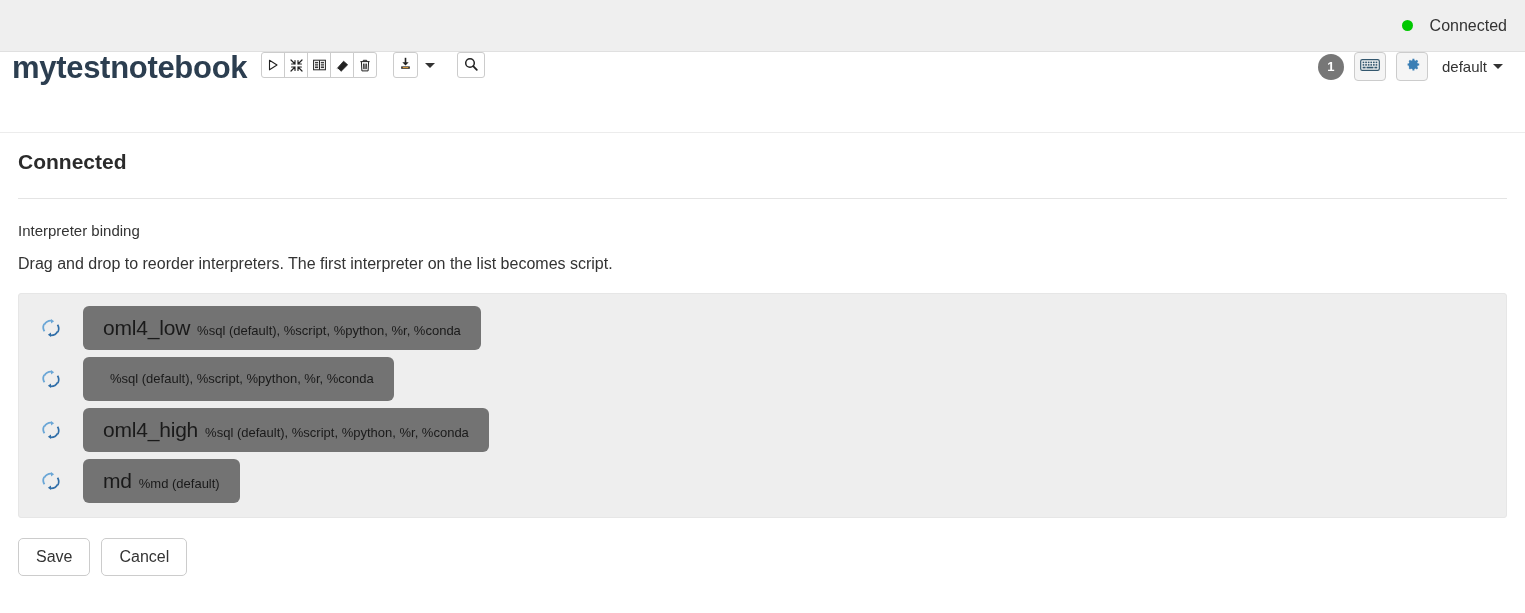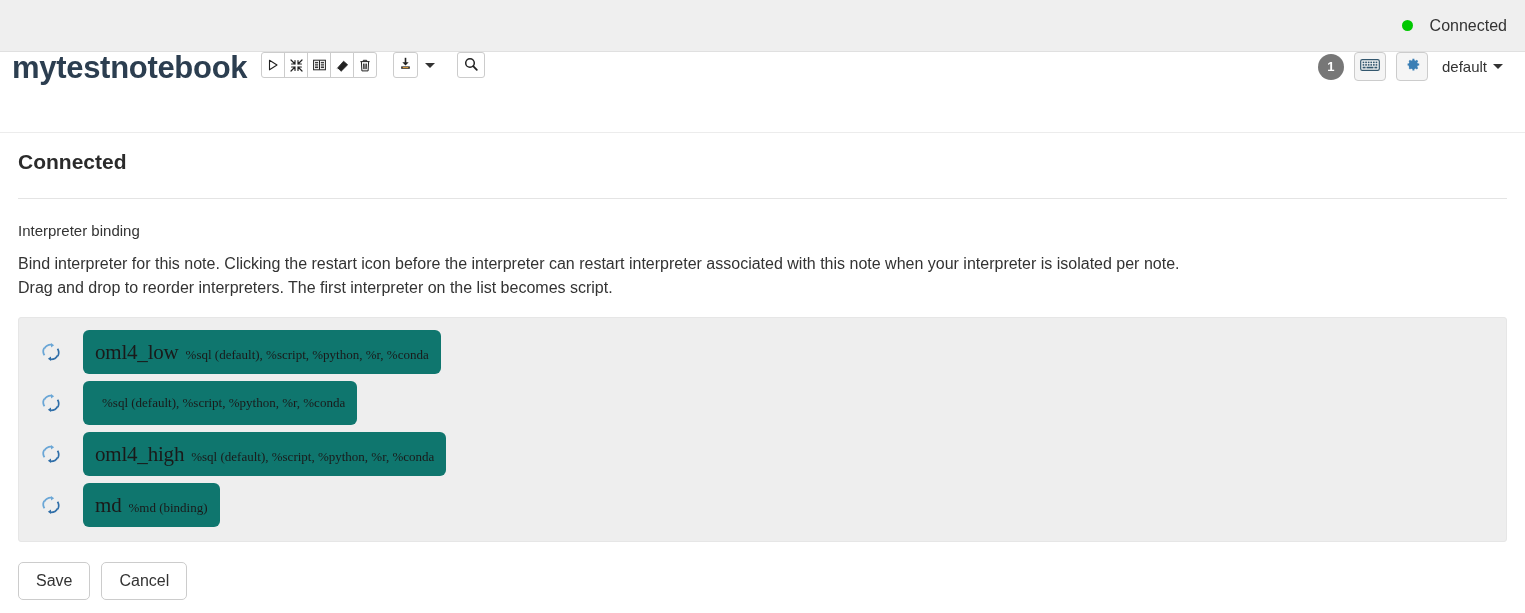--- a/index.html
+++ b/index.html
@@ -185,30 +185,29 @@
   .interp-row:last-child { margin-bottom: 0; }
 
   .restart-icon {
     width: 20px; height: 20px;
     flex: 0 0 auto;
     margin-right: 22px;
     cursor: pointer;
   }
 
   .interp-pill {
-    background: #0f766e;
+    background: #737373;
     border-radius: 6px;
     height: 44px;
     display: flex;
     align-items: baseline;
-    padding: 0 12px;
+    padding: 0 20px;
     cursor: move;
     color: #1a1a1a;
     white-space: nowrap;
-    font-family: Liberation Serif, serif;
   }
   .interp-name {
     font-size: 21px;
     line-height: 44px;
     font-weight: normal;
     letter-spacing: -0.2px;
   }
   .interp-modes {
     font-size: 13px;
     margin-left: 7px;
@@ -378,21 +377,20 @@
 </div>
 
 <div class="body-wrap">
 
   <div class="settings-title">Connected</div>
   <div class="hr-inset"></div>
 
   <div class="section-head">Interpreter binding</div>
 
   <div class="section-desc">
-    <div>Bind interpreter for this note. Clicking the restart icon before the interpreter can restart interpreter associated with this note when your interpreter is isolated per note.</div>
     <div>Drag and drop to reorder interpreters. The first interpreter on the list becomes script.</div>
   </div>
 
   <div class="interp-panel">
 
     <div class="interp-row">
       <span class="restart-icon">
         <svg width="20" height="20" viewBox="0 0 20 20">
           <path fill="#6aa6d6" d="M10 3.4a6.6 6.6 0 0 0-5.9 3.6l-1.5-.8A8.3 8.3 0 0 1 10 1.7v1.7z"></path>
           <path fill="#6aa6d6" d="M10 1.1l3.1 2.2L10 5.5z"></path>
@@ -447,21 +445,21 @@
           <path fill="#6aa6d6" d="M10 3.4a6.6 6.6 0 0 0-5.9 3.6l-1.5-.8A8.3 8.3 0 0 1 10 1.7v1.7z"></path>
           <path fill="#6aa6d6" d="M10 1.1l3.1 2.2L10 5.5z"></path>
           <path fill="#6aa6d6" d="M3.9 6.2a6.6 6.6 0 0 0 .3 6.6l-1.5.9a8.3 8.3 0 0 1-.3-8.3z"></path>
           <path fill="#2f6ea8" d="M10 16.6a6.6 6.6 0 0 0 5.9-3.6l1.5.8A8.3 8.3 0 0 1 10 18.3v-1.7z"></path>
           <path fill="#2f6ea8" d="M10 18.9l-3.1-2.2L10 14.5z"></path>
           <path fill="#2f6ea8" d="M16.1 13.8a6.6 6.6 0 0 0-.3-6.6l1.5-.9a8.3 8.3 0 0 1 .3 8.3z"></path>
         </svg>
       </span>
       <div class="interp-pill">
         <span class="interp-name">md</span>
-        <span class="interp-modes">%md (binding)</span>
+        <span class="interp-modes">%md (default)</span>
       </div>
     </div>
 
   </div>
 
   <div class="actions">
     <button class="abtn">Save</button>
     <button class="abtn">Cancel</button>
   </div>
 

